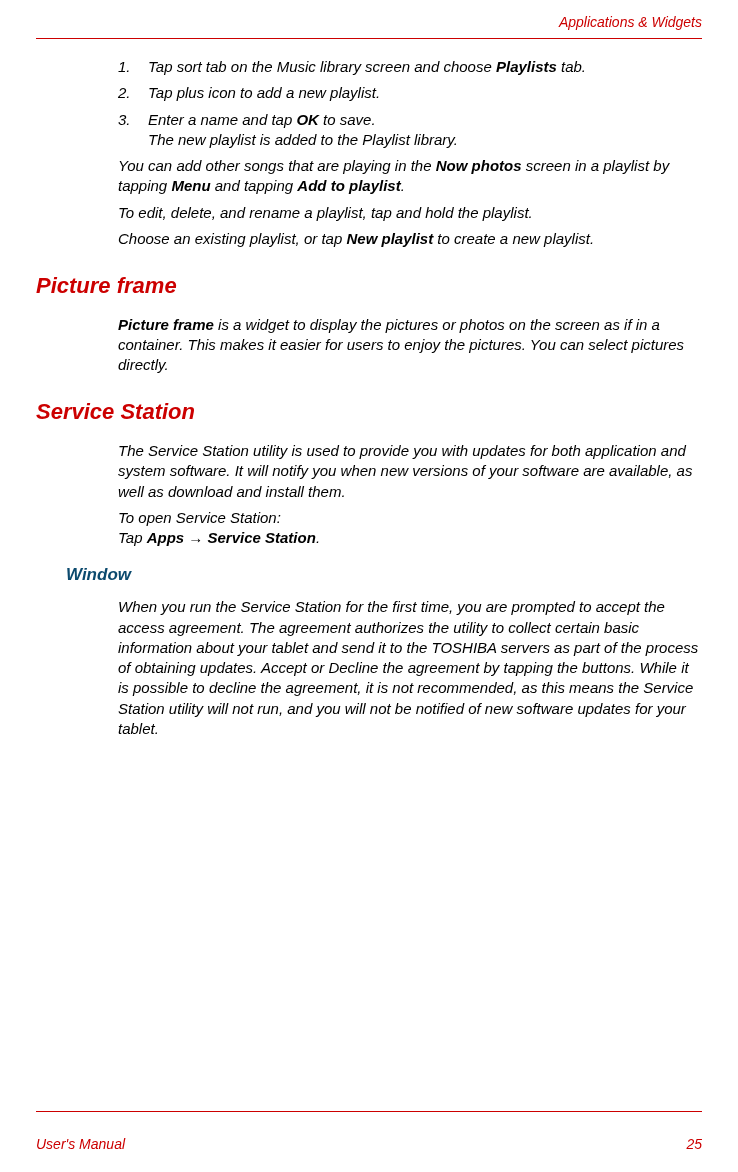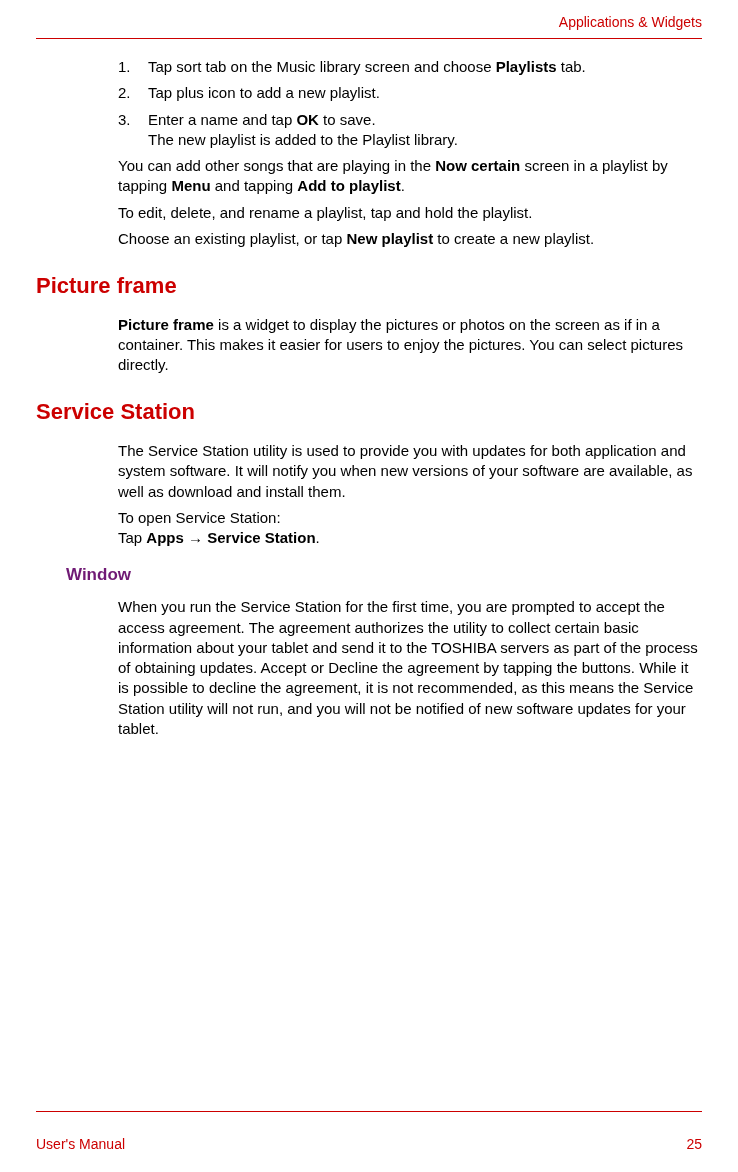--- a/index.html
+++ b/index.html
@@ -13,20 +13,21 @@
       width: 738px;
       height: 1172px;
       position: relative;
       color: #000;
     }
     .page {
       padding: 14px 36px 20px 36px;
       height: 100%;
       display: flex;
       flex-direction: column;
+      font-style: italic;
     }
     .header {
       text-align: right;
       font-size: 14px;
       color: #c00;
       padding-bottom: 8px;
       border-bottom: 1.5px solid #c00;
       margin-bottom: 18px;
     }
     .content {
@@ -55,21 +56,21 @@
     .section-heading {
       margin-left: -82px;
       color: #c00;
       font-size: 22px;
       font-weight: bold;
       margin-top: 22px;
       margin-bottom: 14px;
     }
     .sub-heading {
       margin-left: -52px;
-      color: #701a75;
+      color: #0c4a6e;
       font-size: 17px;
       font-weight: bold;
       margin-top: 16px;
       margin-bottom: 10px;
     }
     .footer {
       display: flex;
       justify-content: space-between;
       font-size: 14px;
       color: #c00;
@@ -105,21 +106,21 @@
       <div class="list-item">
         <div class="list-num">3.</div>
         <div class="list-text">
           <span>Enter a name and tap </span><span class="bold">OK</span><span> to save.</span><br>
           <span>The new playlist is added to the Playlist library.</span>
         </div>
       </div>
     </div>
 
     <div class="para">
-      <span>You can add other songs that are playing in the </span><span class="bold">Now certain</span><span> screen in a playlist by tapping </span><span class="bold">Menu</span><span> and tapping </span><span class="bold">Add to playlist</span><span>.</span>
+      <span>You can add other songs that are playing in the </span><span class="bold">Now photos</span><span> screen in a playlist by tapping </span><span class="bold">Menu</span><span> and tapping </span><span class="bold">Add to playlist</span><span>.</span>
     </div>
 
     <div class="para">To edit, delete, and rename a playlist, tap and hold the playlist.</div>
 
     <div class="para">
       <span>Choose an existing playlist, or tap </span><span class="bold">New playlist</span><span> to create a new playlist.</span>
     </div>
 
     <div class="section-heading">Picture frame</div>
 

